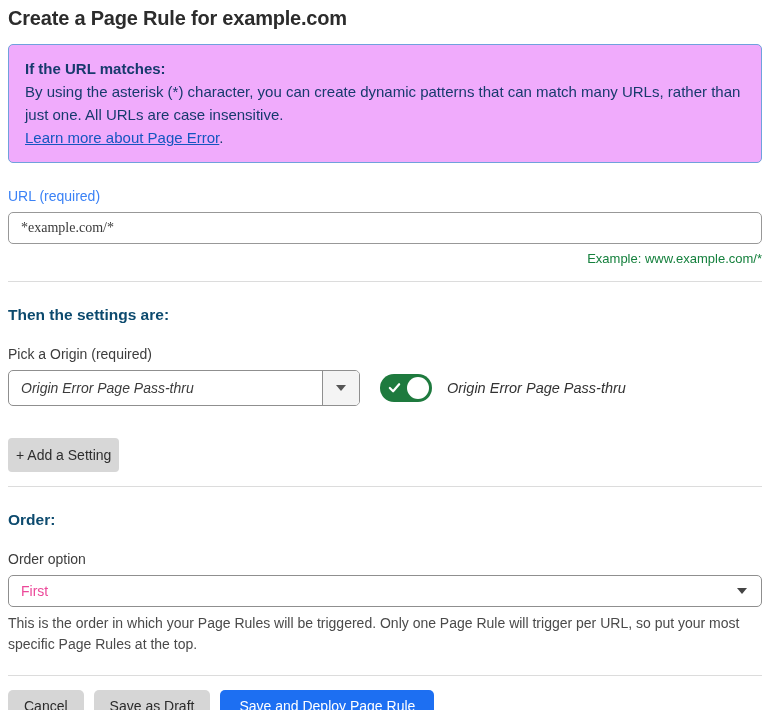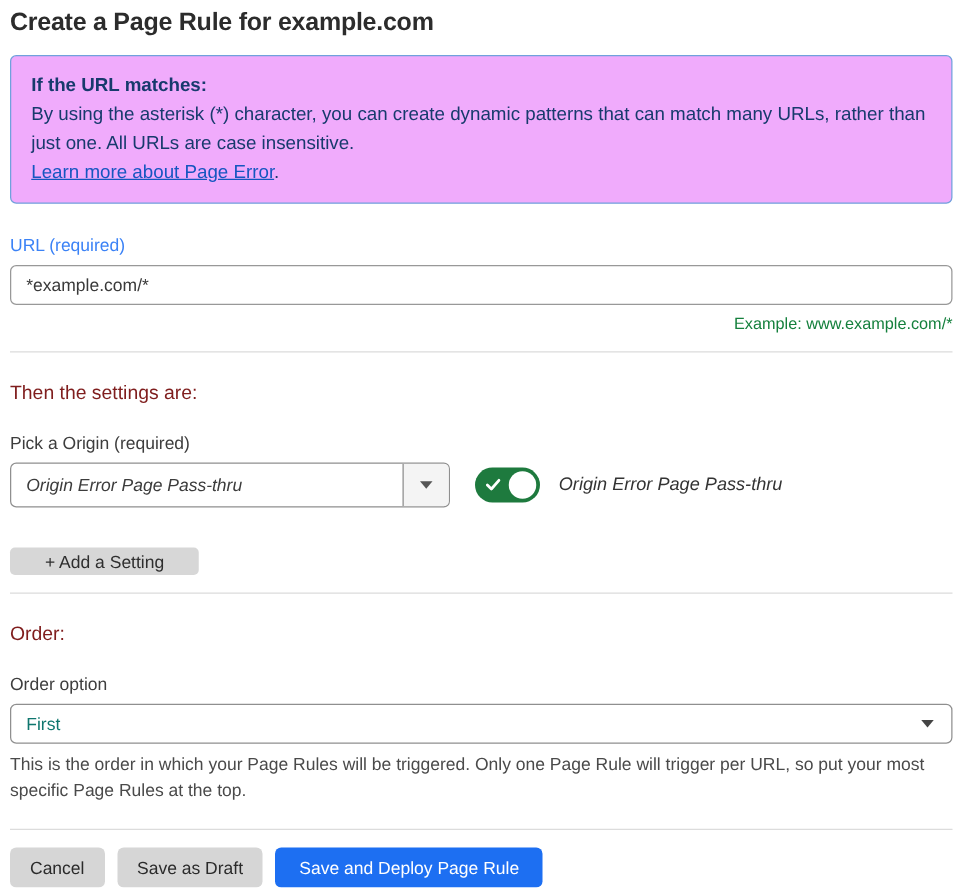--- a/index.html
+++ b/index.html
@@ -39,35 +39,35 @@
 
   input.text-input {
     margin-top: 8px;
     width: 100%;
     height: 32px;
     border: 1px solid #989898;
     border-radius: 5px;
     padding: 0 12px;
     font-size: 14px;
     color: #3a3a3a;
-    font-family: Liberation Sans, sans-serif;
+    font-family: Liberation Serif, serif;
     background: #fff;
   }
   .helper-text { margin-top: 7px; font-size: 13px; color: #15803d; text-align: right; }
 
   hr.divider { border: none; border-top: 1px solid #dcdcdc; }
   .divider-1 { margin-top: 15px; }
   .divider-2 { margin-top: 14px; }
   .divider-3 { margin-top: 20px; }
 
   h2.section-heading {
     margin-top: 24px;
     font-size: 15.5px;
-    font-weight: 400;
-    color: #7f1d1d;
+    font-weight: 700;
+    color: #0c4a6e;
   }
 
   .setting-row { display: flex; align-items: center; margin-top: 8px; font-style: italic; }
 
   .dropdown {
     width: 352px; height: 36px;
     border: 1px solid #8f8f8f;
     border-radius: 5px;
     display: flex;
     background: #fff;
@@ -117,36 +117,36 @@
   }
   .toggle-label { margin-left: 15px; font-size: 14.5px; color: #333; }
 
   button { font-family: inherit; cursor: pointer; }
 
   .add-setting-btn {
     margin-top: 32px;
     background: #d7d7d7;
     border: none;
     border-radius: 4px;
-    height: 22px;
-    padding: 0 28px;
+    height: 34px;
+    padding: 0 8px;
     font-size: 14px;
     color: #2e2e2e;
   }
 
   .select-box {
     margin-top: 8px;
     width: 100%; height: 32px;
     border: 1px solid #8f8f8f;
     border-radius: 5px;
     background: #fff;
     display: flex; align-items: center; justify-content: space-between;
     padding: 0 14px 0 12px;
     font-size: 14px;
-    color: #0f766e;
+    color: #ec4899;
     cursor: pointer;
   }
   .select-box .caret-down { border-top-color: #444; }
 
   .order-helper {
     margin-top: 6px;
     font-size: 14px;
     line-height: 21px;
     color: #4a4a4a;
     max-width: 752px;

